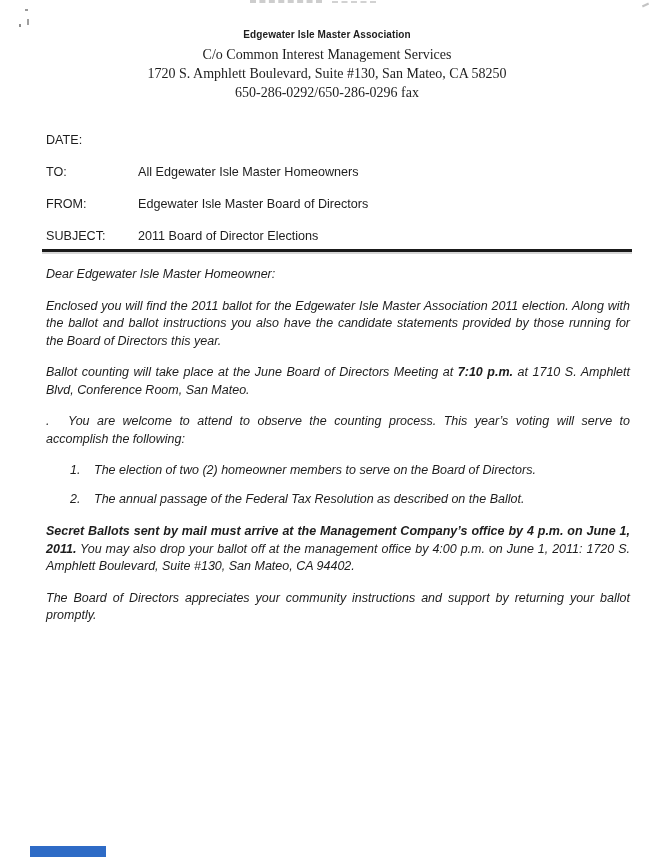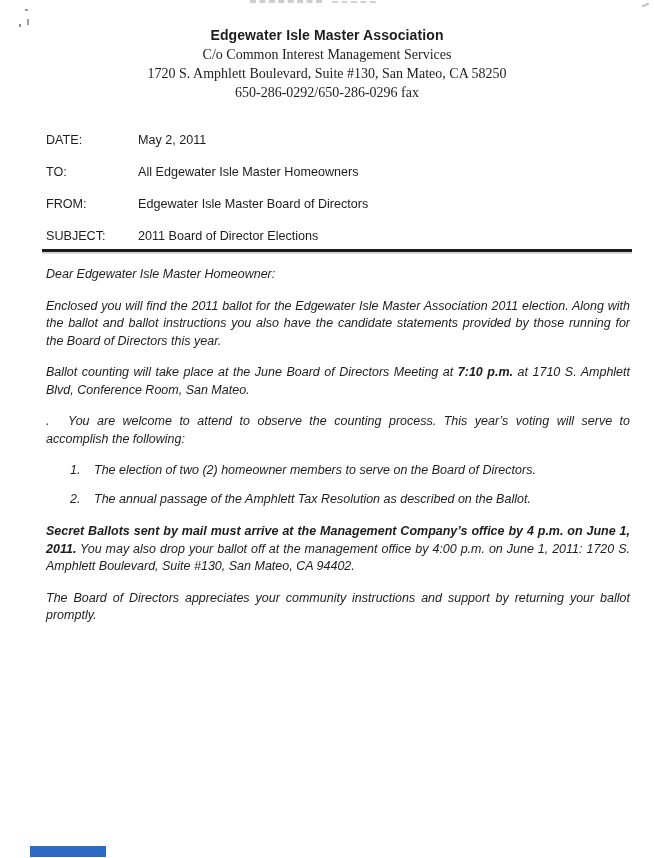--- a/index.html
+++ b/index.html
@@ -18,21 +18,21 @@
   .artifact { position: absolute; pointer-events: none; }
   .artifact-dash-1 { top: 0; left: 250px; width: 72px; border-top: 3px dashed #bdbdbd; opacity: .75; }
   .artifact-dash-2 { top: 1px; left: 332px; width: 44px; border-top: 2px dashed #d2d2d2; }
   .speck1 { top: 9px;  left: 25px; width: 3px; height: 2px; background: #9a9a9a; }
   .speck2 { top: 24px; left: 19px; width: 2px; height: 3px; background: #8f8f8f; }
   .speck3 { top: 19px; left: 27px; width: 2px; height: 6px; background: #a0a0a0; }
   .speck4 { top: 4px;  right: 5px; width: 7px; height: 2px; background: #c4c4c4; transform: rotate(-25deg); }
 
   
   .letterhead { padding-top: 25px; text-align: center; }
-  .lh-title { font-size: 14px; font-weight: bold; line-height: 20px; letter-spacing: .1px; text-align: center; }
+  .lh-title { font-size: 10px; font-weight: bold; line-height: 20px; letter-spacing: .1px; text-align: center; }
   .lh-line  { font-size: 14px; line-height: 19px; font-family: Liberation Serif, serif; }
 
   
   .memo { margin: 30px 24px 0 46px; font-size: 12.6px; }
   .memo-row { display: flex; line-height: 17px; margin-bottom: 15px; }
   .memo-row:last-child { margin-bottom: 0; }
   .memo-label { width: 92px; flex: 0 0 92px; }
   .memo-value { flex: 1; }
 
   .rule { margin: 4px 22px 0 42px; height: 3px; background: #1a1a1a; box-shadow: 0 2px 0 rgba(90,90,90,.25); }
@@ -73,21 +73,20 @@
   <header class="letterhead">
     <div class="lh-title">Edgewater Isle Master Association</div>
     <div class="lh-line">C/o Common Interest Management Services</div>
     <div class="lh-line">1720 S. Amphlett Boulevard, Suite #130, San Mateo, CA 58250</div>
     <div class="lh-line">650-286-0292/650-286-0296 fax</div>
   </header>
 
   <section class="memo">
     <div class="memo-row">
       <span class="memo-label">DATE:</span>
-      <span class="memo-value">May 2, 2011</span>
     </div>
     <div class="memo-row">
       <span class="memo-label">TO:</span>
       <span class="memo-value">All Edgewater Isle Master Homeowners</span>
     </div>
     <div class="memo-row">
       <span class="memo-label">FROM:</span>
       <span class="memo-value">Edgewater Isle Master Board of Directors</span>
     </div>
     <div class="memo-row">
@@ -108,21 +107,21 @@
 
     <p class="para justify"><span class="stray">.</span><span>You are welcome to attend to observe the counting process.  This year’s voting will serve to accomplish the following:</span></p>
 
     <ol class="list">
       <li class="list-item">
         <span class="li-num">1.</span>
         <span class="li-text">The election of two (2) homeowner members to serve on the Board of Directors.</span>
       </li>
       <li class="list-item">
         <span class="li-num">2.</span>
-        <span class="li-text">The annual passage of the Amphlett Tax Resolution as described on the Ballot.</span>
+        <span class="li-text">The annual passage of the Federal Tax Resolution as described on the Ballot.</span>
       </li>
     </ol>
 
 
     <p class="para justify"><strong>Secret Ballots sent by mail must arrive at the Management Company’s office by 4 p.m. on June 1, 2011.</strong><span>  You may also drop your ballot off at the management office by 4:00 p.m. on June 1, 2011:  1720 S. Amphlett Boulevard, Suite #130, San Mateo, CA 94402.</span></p>
 
     <p class="para justify">The Board of Directors appreciates your community instructions and support by returning your ballot promptly.</p>
 
 
   </main>

